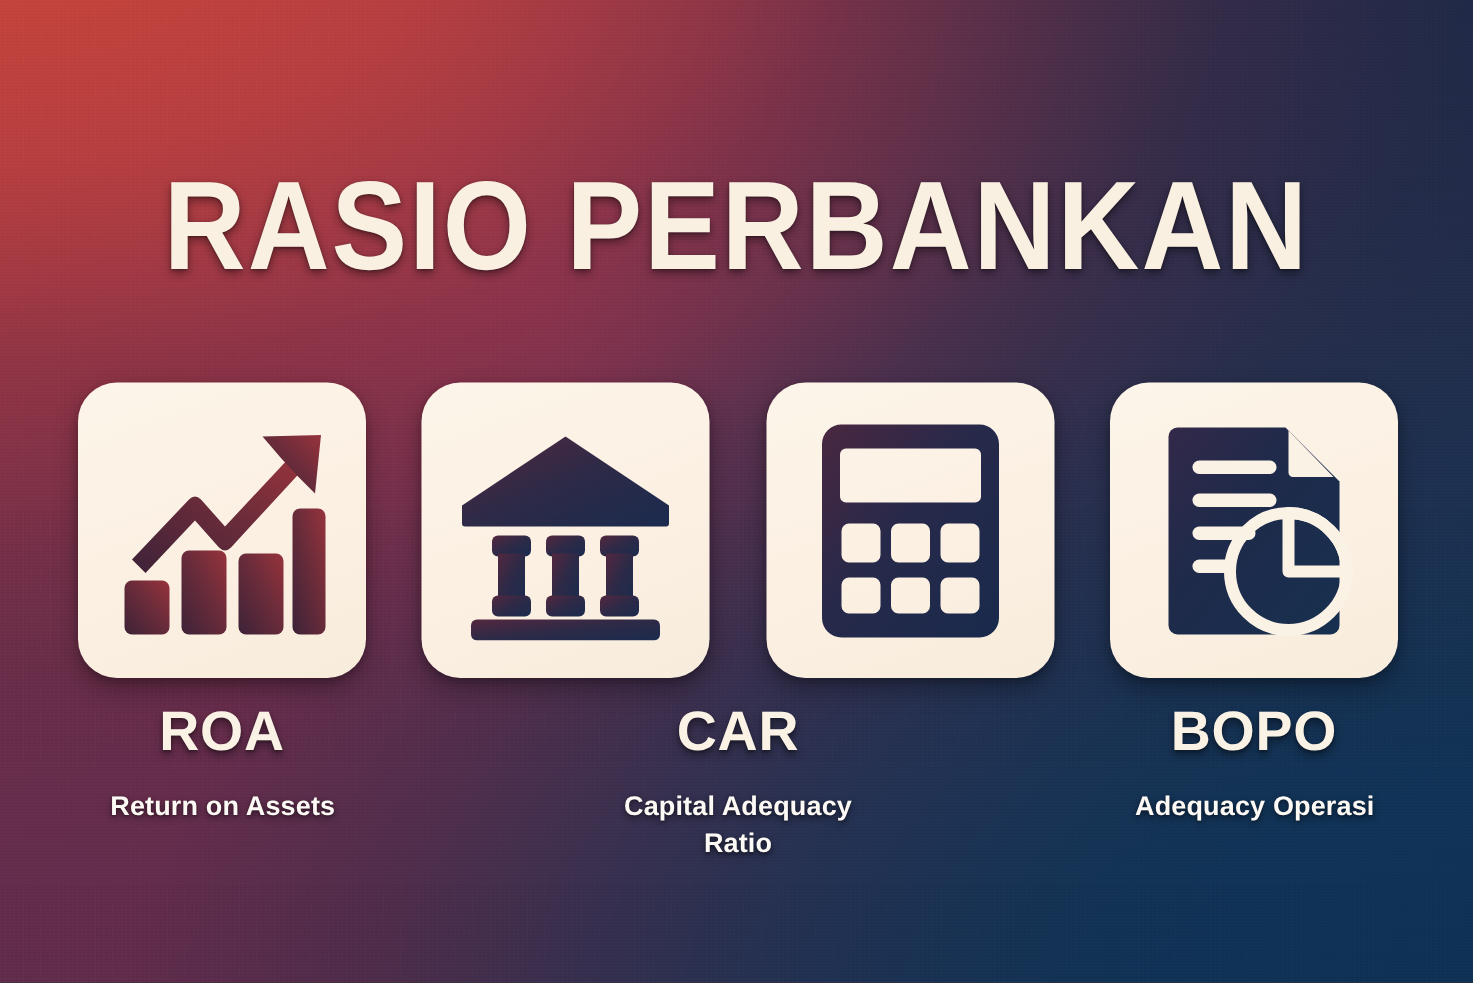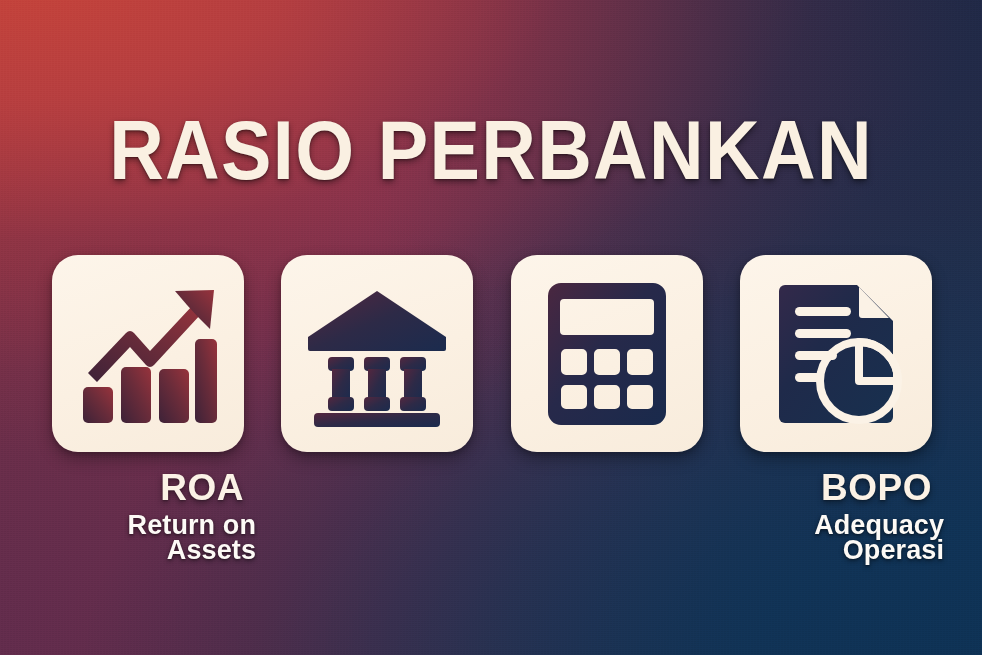--- a/index.html
+++ b/index.html
@@ -72,34 +72,34 @@
   #labels {
     position: absolute;
     left: 52px;
     top: 466px;
     width: 880px;
     display: flex;
     justify-content: space-between;
   }
   .label-col {
     width: 192px;
-    text-align: right;
+    text-align: center;
   }
   .abbr {
     color: #fbf2e6;
     font-size: 37px;
     line-height: 44px;
     font-weight: 700;
     letter-spacing: 0.5px;
     text-shadow: 0 3px 6px rgba(0,0,0,0.40), 0 1px 2px rgba(0,0,0,0.30);
   }
   .desc {
-    margin-top: 3px;
+    margin-top: 15px;
     color: #fdfaf6;
-    font-size: 27px;
+    font-size: 18px;
     line-height: 25px;
     font-weight: 700;
     letter-spacing: 0.1px;
     text-shadow: 0 2px 5px rgba(0,0,0,0.45), 0 1px 2px rgba(0,0,0,0.32);
   }
   .desc.wide { width: 215px; margin-left: -11px; }
   .desc:empty { display: none; }
 </style>
 </head>
 <body>
@@ -212,18 +212,22 @@
     </div>
 
   </div>
 
   <div id="labels">
     <div class="label-col">
       <div class="abbr">ROA</div>
       <div class="desc wide">Return on Assets</div>
     </div>
     <div class="label-col">
+      <div class="abbr">CAR</div>
+      <div class="desc">Capital Adequacy Ratio</div>
+    </div>
+    <div class="label-col">
       <div class="abbr">BOPO</div>
       <div class="desc wide">Adequacy Operasi</div>
     </div>
   </div>
 
 </div>
 
 </body></html>

